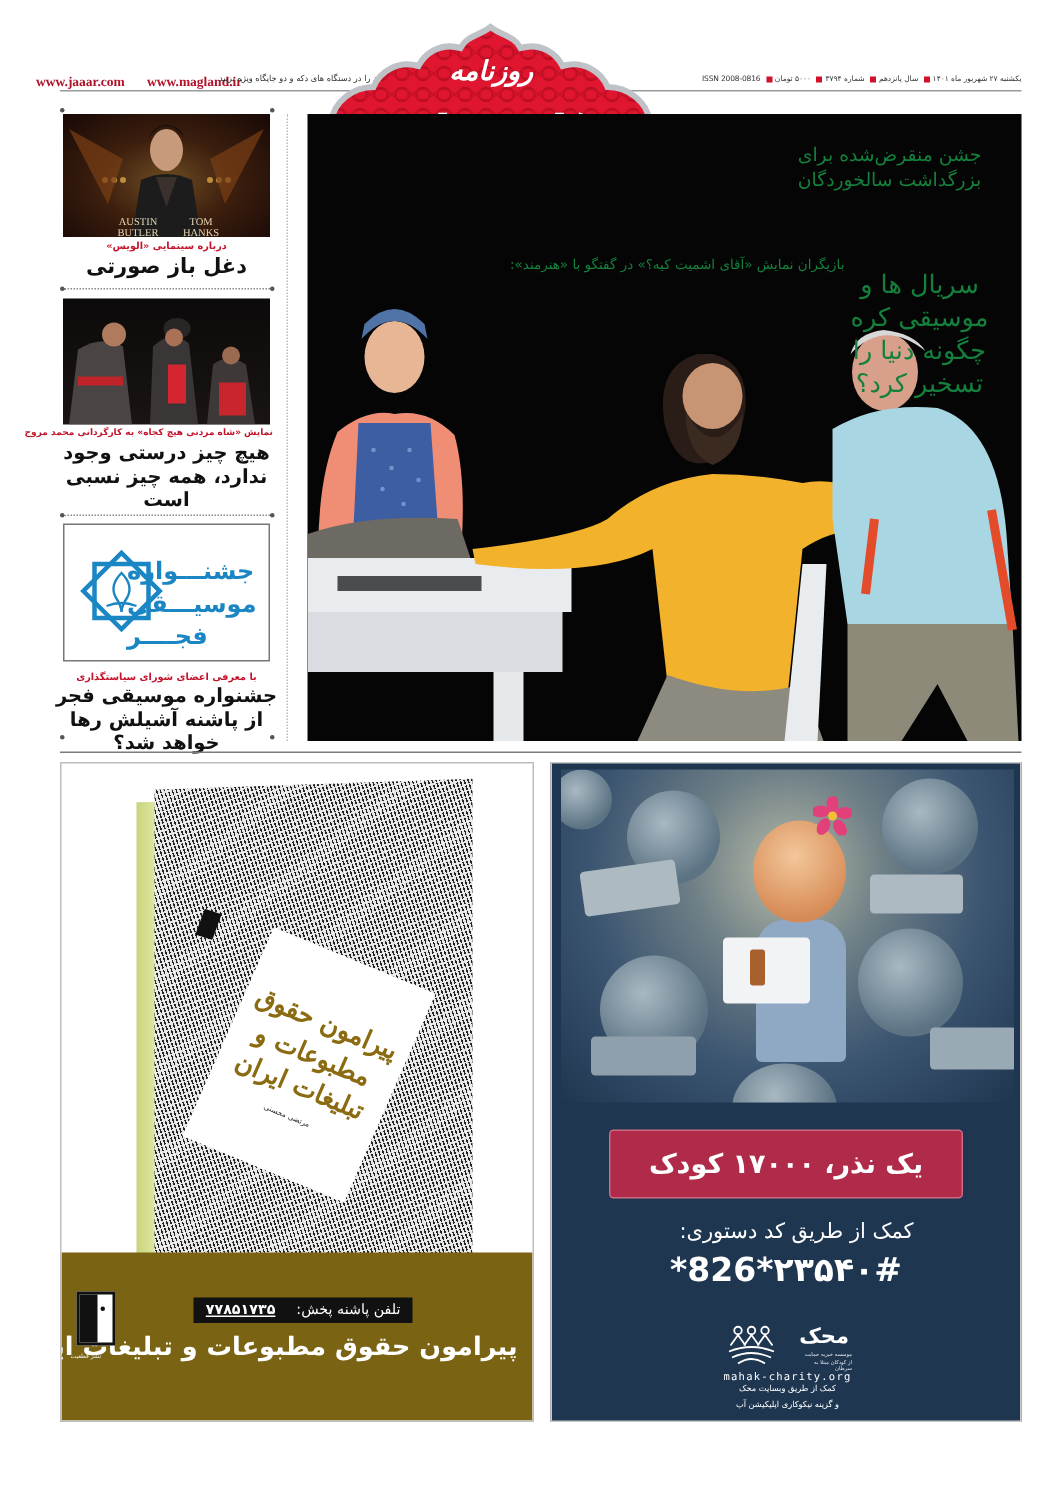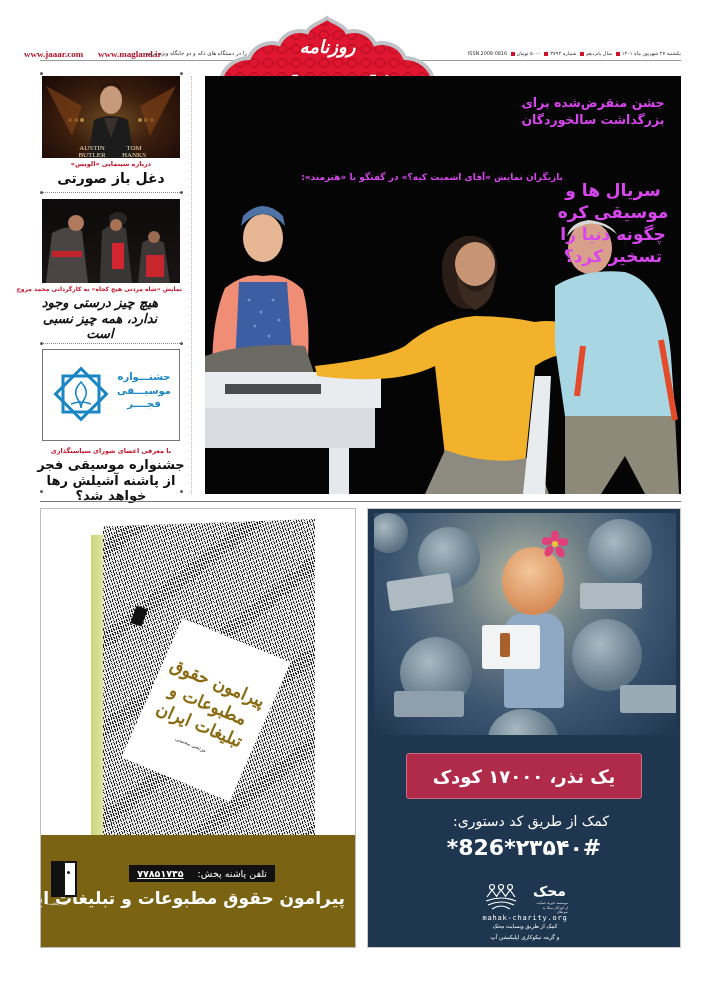--- a/index.html
+++ b/index.html
@@ -31,21 +31,21 @@
 
   .kicker { left: 40px; width: 142px; text-align: center; direction: rtl; font-size: 6.5px; font-weight: bold; color: #c3132b; white-space: nowrap; }
   .lhead { left: 36px; width: 150px; text-align: center; direction: rtl; font-size: 13px; font-weight: bold; color: #111; line-height: 1.2; letter-spacing: -0.3px; }
 
   .dotline { left: 42px; width: 140px; height: 1px; border-top: 1px dotted #888; }
   .dot { width: 3px; height: 3px; background: #555; border-radius: 50%; }
   .vsep { left: 191px; top: 76px; width: 1px; height: 418px; border-left: 1px dotted #bbb; }
 
   
   .hero { left: 205px; top: 76px; width: 476px; height: 418px; background: #050505; overflow: hidden; }
-  .hero-text { direction: rtl; color: #d946ef; font-weight: bold; position: absolute; text-align: center; }
+  .hero-text { direction: rtl; color: #15803d; font-weight: normal; position: absolute; text-align: center; }
   .side-1 { right: 8px; top: 19px; width: 160px; font-size: 12.5px; line-height: 1.35; }
   .side-2 { right: 8px; top: 103px; width: 120px; font-size: 17px; line-height: 1.3; }
   .intro { right: 118px; top: 96px; width: 280px; font-size: 9px; text-align: right; white-space: nowrap; }
   .title { right: 120px; top: 112px; width: 300px; font-size: 30px; line-height: 1.22; }
 
   
   .mid-rule { left: 40px; top: 501px; width: 641px; height: 1px; background: #7a7a7a; }
 
   .book-ad { left: 40px; top: 508px; width: 316px; height: 440px; border: 1px solid #bdbdbd; background: #fff; overflow: hidden; }
   .book { position: absolute; left: 50px; top: 14px; width: 224px; height: 332px; transform: skewY(-2deg); }
@@ -161,36 +161,36 @@
       <ellipse cx="76" cy="20" rx="9" ry="7" fill="#2a2626"></ellipse>
       <circle cx="74" cy="26" r="6" fill="#a97257"></circle>
       <rect x="70" y="44" width="12" height="26" fill="#d42630"></rect>
       <path d="M96 84 L100 44 Q110 36 122 44 L128 84 Z" fill="#3e3838"></path>
       <circle cx="112" cy="38" r="6" fill="#9a6a52"></circle>
       <rect x="104" y="56" width="18" height="22" fill="#c9252d"></rect>
     </g>
   </svg>
 </div>
 <div class="abs kicker" style="top:285px;font-size:6px;">نمایش «شاه مردنی هیچ کجاه» به کارگردانی محمد مروج</div>
-<div class="abs lhead" style="top:295px;width:146px;left:27px;font-style:italic;">هیچ چیز درستی وجود ندارد، همه چیز نسبی است</div>
+<div class="abs lhead" style="top:295px;width:146px;left:38px;">هیچ چیز درستی وجود ندارد، همه چیز نسبی است</div>
 
 <div class="abs dotline" style="top:343px;"></div>
 <div class="abs dot" style="left:40px;top:342px;"></div>
 <div class="abs dot" style="left:180px;top:342px;"></div>
 
 <div class="abs logo-box">
   <svg viewBox="0 0 60 60" width="60" height="60" style="position:absolute;left:8px;top:14px;">
     <g fill="none" stroke="#1b86c4" stroke-width="3">
       <rect x="12" y="12" width="36" height="36"></rect>
       <rect x="12" y="12" width="36" height="36" transform="rotate(45 30 30)"></rect>
     </g>
     <path d="M30 18 Q22 26 26 34 Q30 40 30 44 Q30 40 34 34 Q38 26 30 18 Z" fill="none" stroke="#1b86c4" stroke-width="1.6"></path>
     <path d="M20 40 Q30 36 40 40" fill="none" stroke="#1b86c4" stroke-width="1.6"></path>
   </svg>
-  <div style="position:absolute;right:8px;top:20px;direction:rtl;text-align:center;color:#1b86c4;font-weight:bold;font-size:10px;line-height:1.35;">
+  <div style="position:absolute;right:8px;top:20px;direction:rtl;text-align:left;color:#1b86c4;font-weight:bold;font-size:16px;line-height:1.35;">
     <div>جشنـــواره</div>
     <div>موسیـــقی</div>
     <div>فجــــر</div>
   </div>
 </div>
 <div class="abs kicker" style="top:447px;">با معرفی اعضای شورای سیاستگذاری</div>
 <div class="abs lhead" style="top:457px;">جشنواره موسیقی فجر از پاشنه آشیلش رها خواهد شد؟</div>
 <div class="abs dot" style="left:40px;top:490px;"></div>
 <div class="abs dot" style="left:180px;top:490px;"></div>
 

